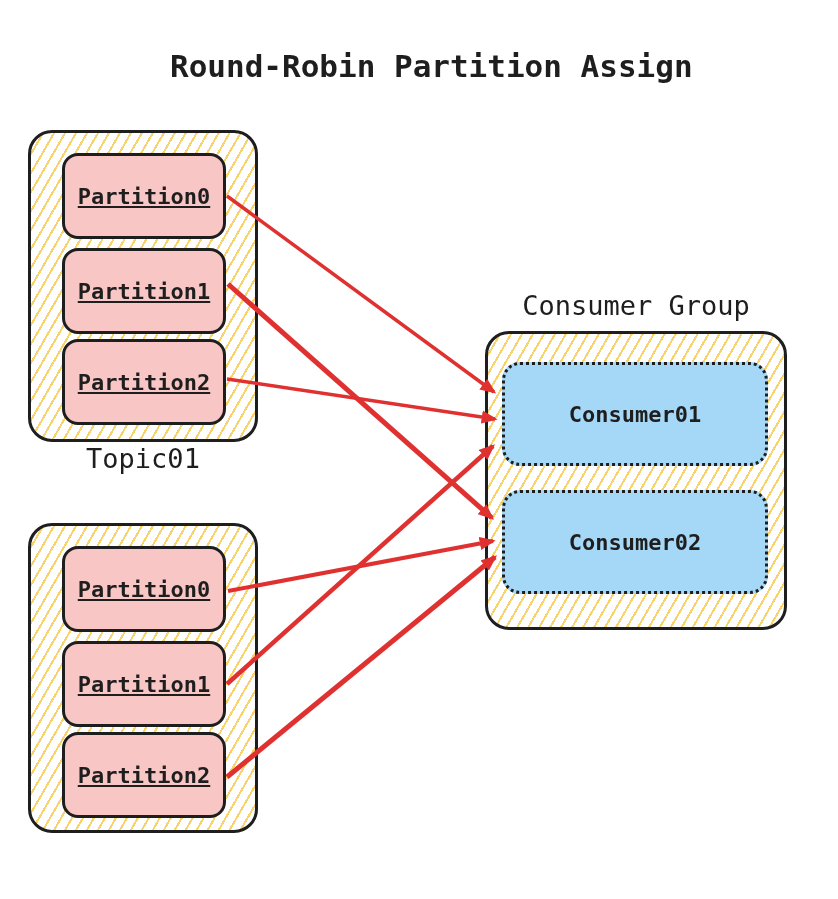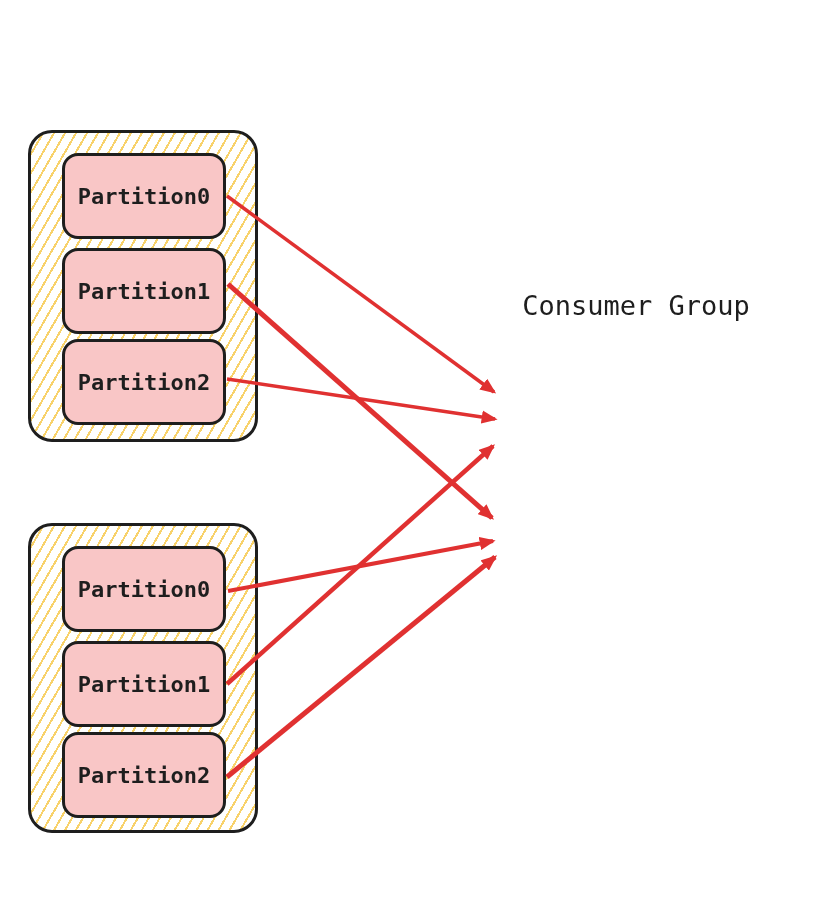--- a/index.html
+++ b/index.html
@@ -33,21 +33,21 @@
     border:3px solid var(--ink);border-radius:24px;
   }
   .topic1-box{left:28px;top:130px;}
   .topic2-box{left:28px;top:523px;height:310px;}
 
   .partition{
     position:absolute;left:31px;width:164px;height:86px;
     background:var(--pink);
     border:3px solid var(--ink);border-radius:16px;
     display:flex;align-items:center;justify-content:center;
-    font-size:22px;font-weight:bold;white-space:nowrap;
+    font-size:22px;font-weight:bold;white-space:nowrap;text-decoration:underline;
   }
   .p0{top:20px;} .p1{top:115px;} .p2{top:206px;}
 
   .group-label{
     position:absolute;font-size:27px;font-weight:normal;line-height:32px;
     text-align:center;white-space:nowrap;
   }
   .topic1-label{left:28px;top:443px;width:230px;}
   .topic2-label{left:28px;top:836px;width:230px;}
   .cg-label{left:485px;top:290px;width:302px;}
@@ -69,34 +69,40 @@
     position:absolute;left:0;top:0;width:838px;height:899px;
     pointer-events:none;z-index:5;
   }
   .edge{stroke:var(--arrow);}
 </style>
 </head>
 <body>
 
 <div id="app">
 
+  <div class="title">Round-Robin Partition Assign</div>
 
   <div class="topic-box topic1-box hatched">
     <div class="partition p0">Partition0</div>
     <div class="partition p1">Partition1</div>
     <div class="partition p2">Partition2</div>
   </div>
+  <div class="group-label topic1-label">Topic01</div>
 
   <div class="topic-box topic2-box hatched">
     <div class="partition p0">Partition0</div>
     <div class="partition p1">Partition1</div>
     <div class="partition p2">Partition2</div>
   </div>
 
   <div class="group-label cg-label">Consumer Group</div>
+  <div class="cg-box hatched">
+    <div class="consumer c1">Consumer01</div>
+    <div class="consumer c2">Consumer02</div>
+  </div>
 
   <svg class="edges" viewBox="0 0 838 899" xmlns="http://www.w3.org/2000/svg">
     <defs>
       <marker id="ah" viewBox="0 0 12 10" refX="10" refY="5" markerWidth="16" markerHeight="13.5" markerUnits="userSpaceOnUse" orient="auto">
         <path d="M0,0 L12,5 L0,10 Z" fill="var(--arrow)"></path>
       </marker>
     </defs>
     <line class="edge" x1="227" y1="196" x2="494" y2="392" stroke-width="3.5" marker-end="url(#ah)"></line>
     <line class="edge" x1="228" y1="284" x2="492" y2="518" stroke-width="5" marker-end="url(#ah)"></line>
     <line class="edge" x1="227" y1="379" x2="495" y2="419" stroke-width="3.5" marker-end="url(#ah)"></line>

